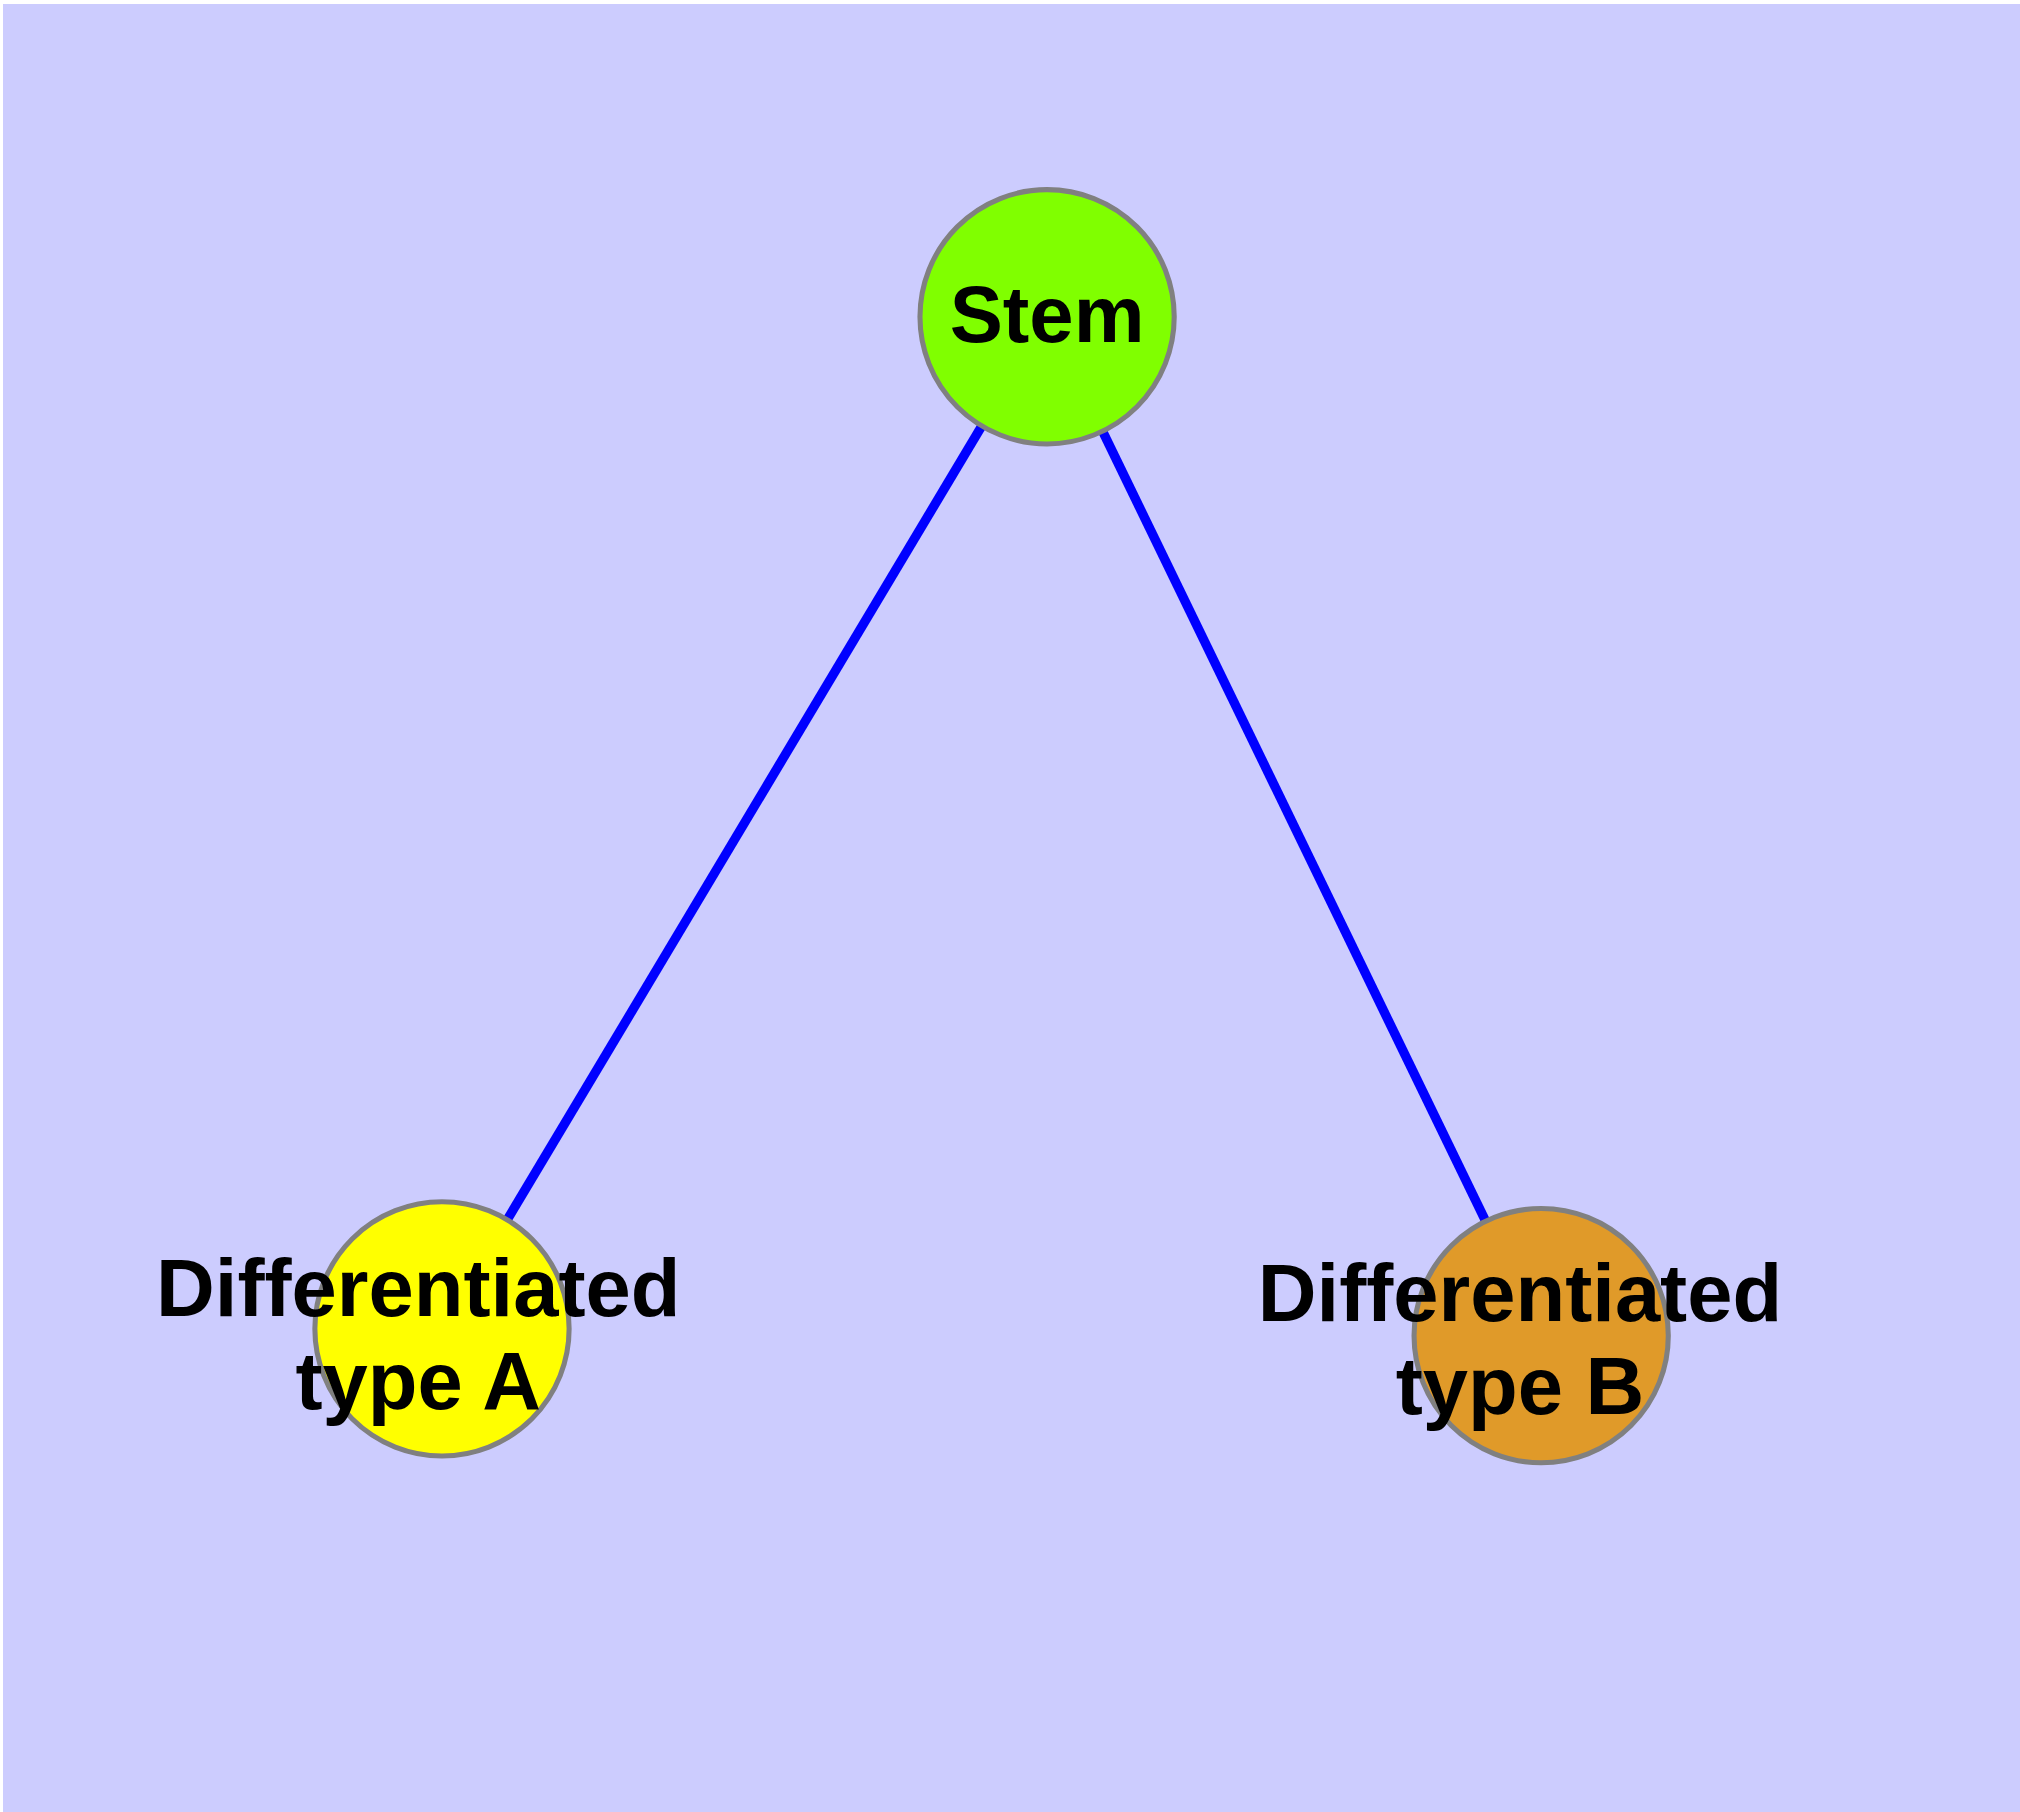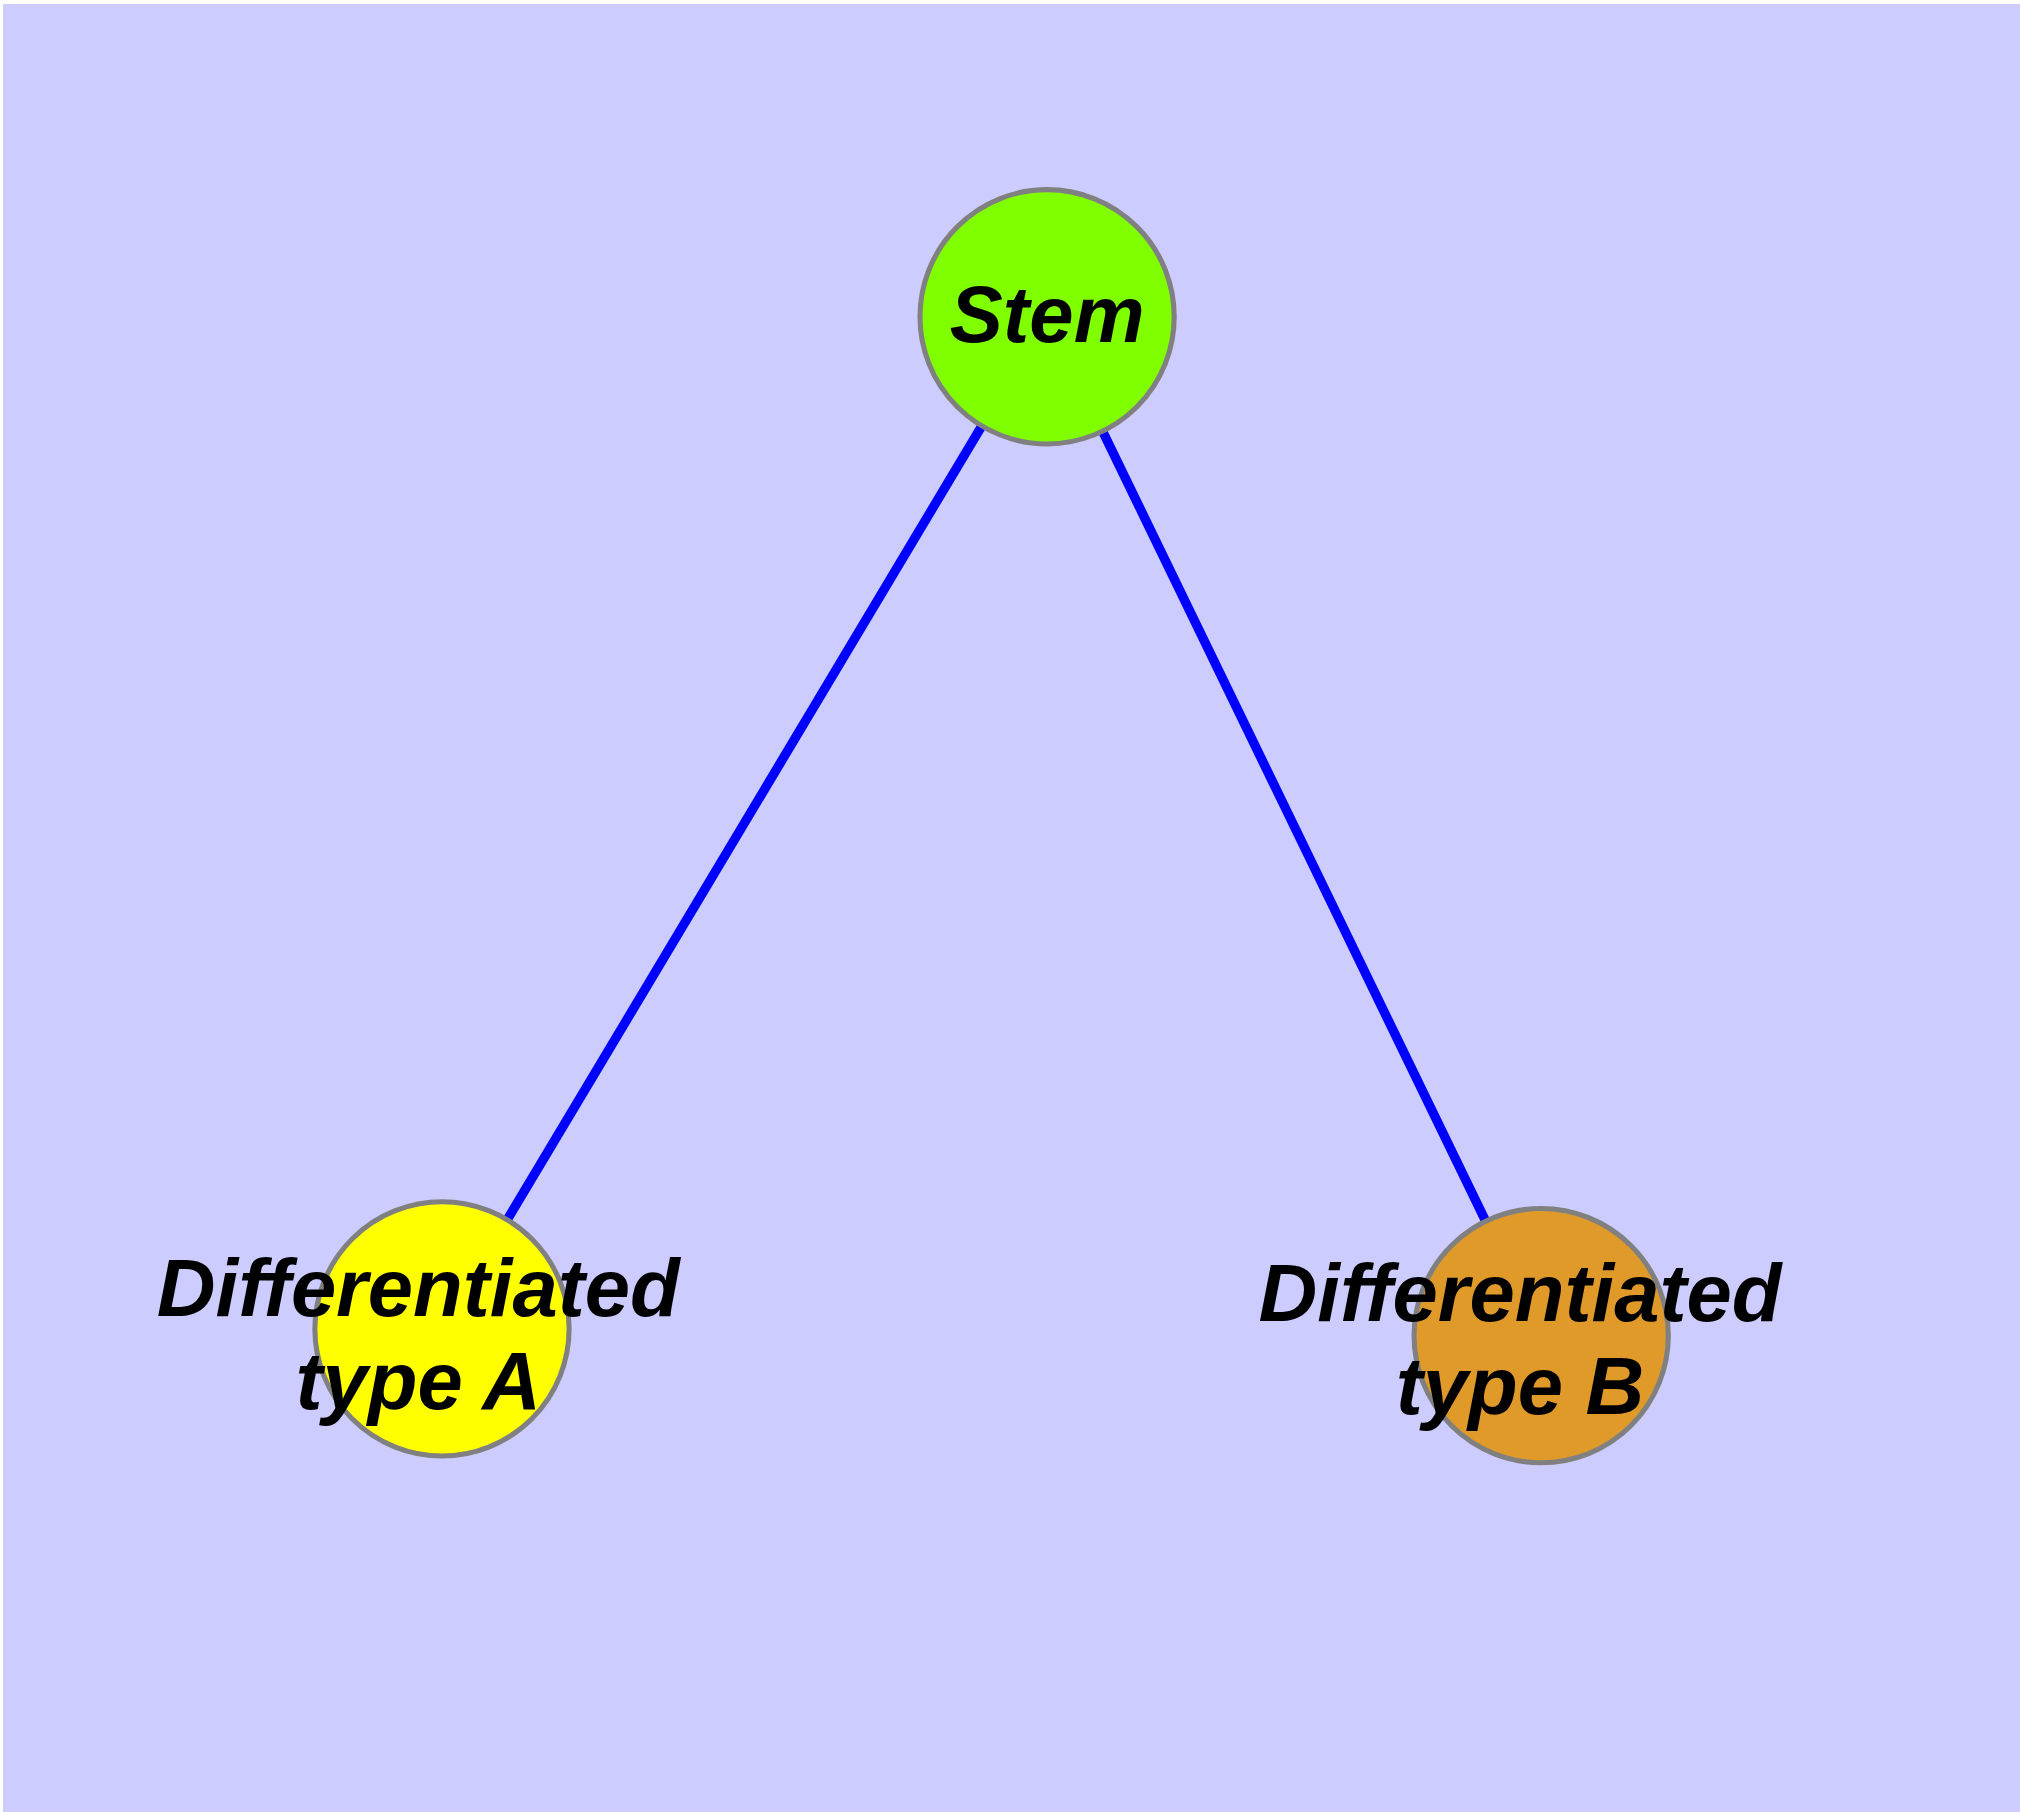--- a/index.html
+++ b/index.html
@@ -15,21 +15,20 @@
     background: #ffffff;
     font-family: "Liberation Sans", sans-serif;
   }
   #canvas {
     position: absolute;
     left: 3.4px;
     top: 4.2px;
     width: 2017px;
     height: 1808px;
     background: #ccccfe;
-    font-style: italic;
   }
   #graph-svg {
     position: absolute;
     left: 0;
     top: 0;
     width: 100%;
     height: 100%;
     display: block;
   }
   .edge-line {

